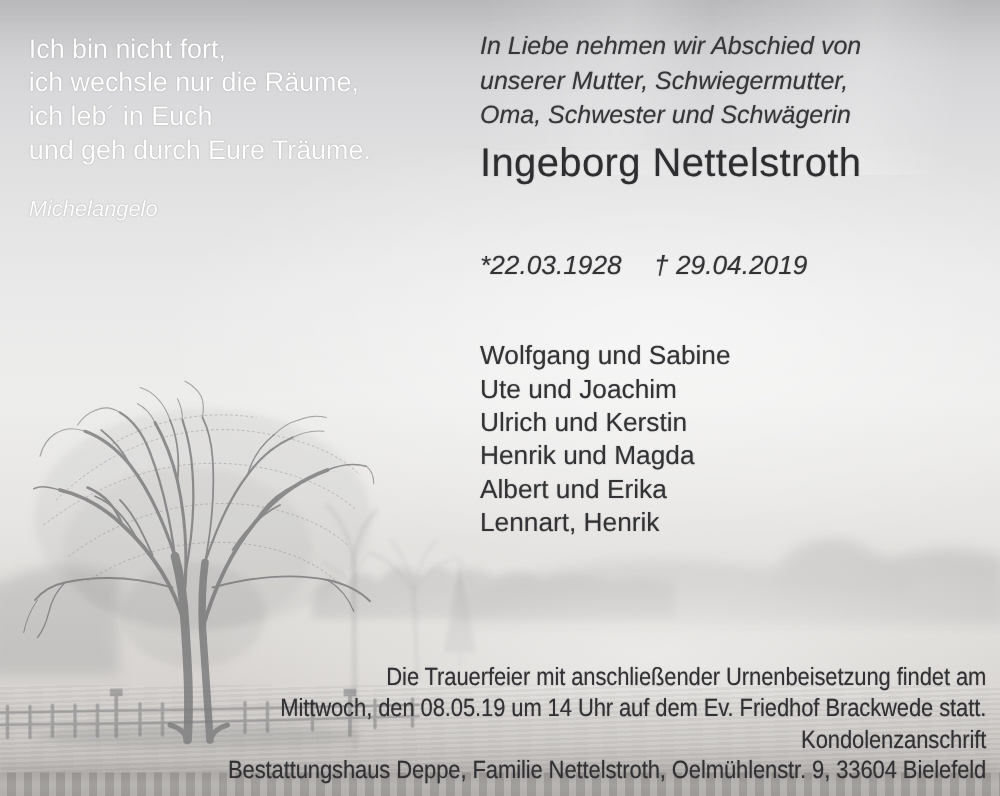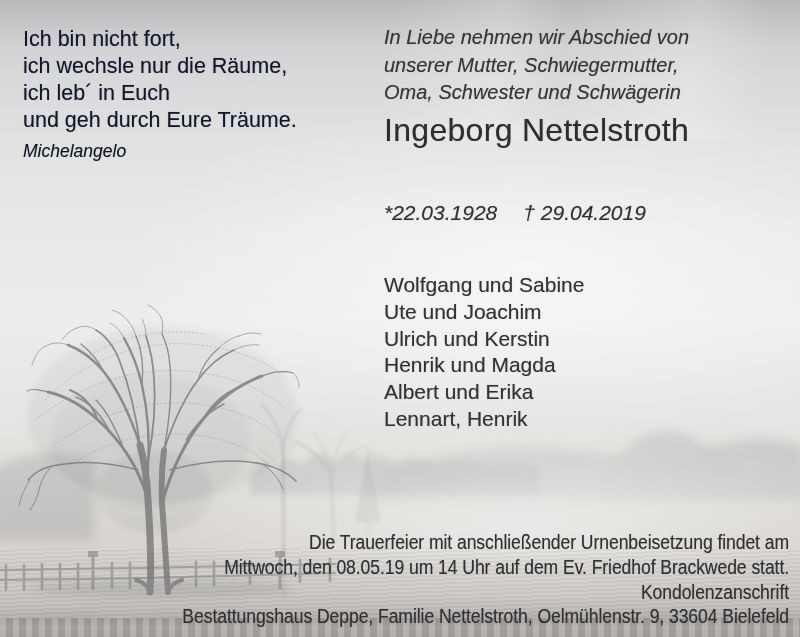--- a/index.html
+++ b/index.html
@@ -42,23 +42,23 @@
     left:0;top:618px;width:800px;height:19px;
     background:
       repeating-linear-gradient(90deg, rgba(255,255,255,.10) 0 6px, rgba(0,0,0,.08) 6px 13px),
       linear-gradient(180deg,#a3a09d 0%, #b0adaa 55%, #a8a5a2 100%);
   }
   svg.layer{left:0;top:0;}
   
   .txt{position:absolute;}
   .soft{text-shadow:0 0 1px rgba(51,51,53,.45);}
   .quote{
-    left:23px;top:26px;font-size:21.5px;line-height:27px;color:#0f172a;
-  }
-  .quote .attribution{font-style:italic;font-size:17.5px;margin-top:4px;}
+    left:23px;top:26px;font-size:21.5px;line-height:27px;color:#ffffff;
+  }
+  .quote .attribution{font-style:italic;font-size:17.5px;margin-top:20px;}
   .rightcol{left:384px;width:420px;text-align:left;}
   .intro{top:24px;font-style:italic;font-size:20px;line-height:27.5px;color:#363638;}
   .name{top:112px;font-size:32px;font-weight:normal;letter-spacing:.3px;margin:0;color:#2e2e30;}
   .maiden{top:163px;font-size:21px;}
   .dates{top:201px;font-size:21px;font-style:italic;}
   .dates .death{display:inline-block;margin-left:26px;}
   .mourners{top:259px;font-size:21px;line-height:26.8px;margin-top:13px;}
   .funeral{
     right:11px;top:530px;width:700px;text-align:right;
     font-size:20px;line-height:24.8px;color:#313133;

